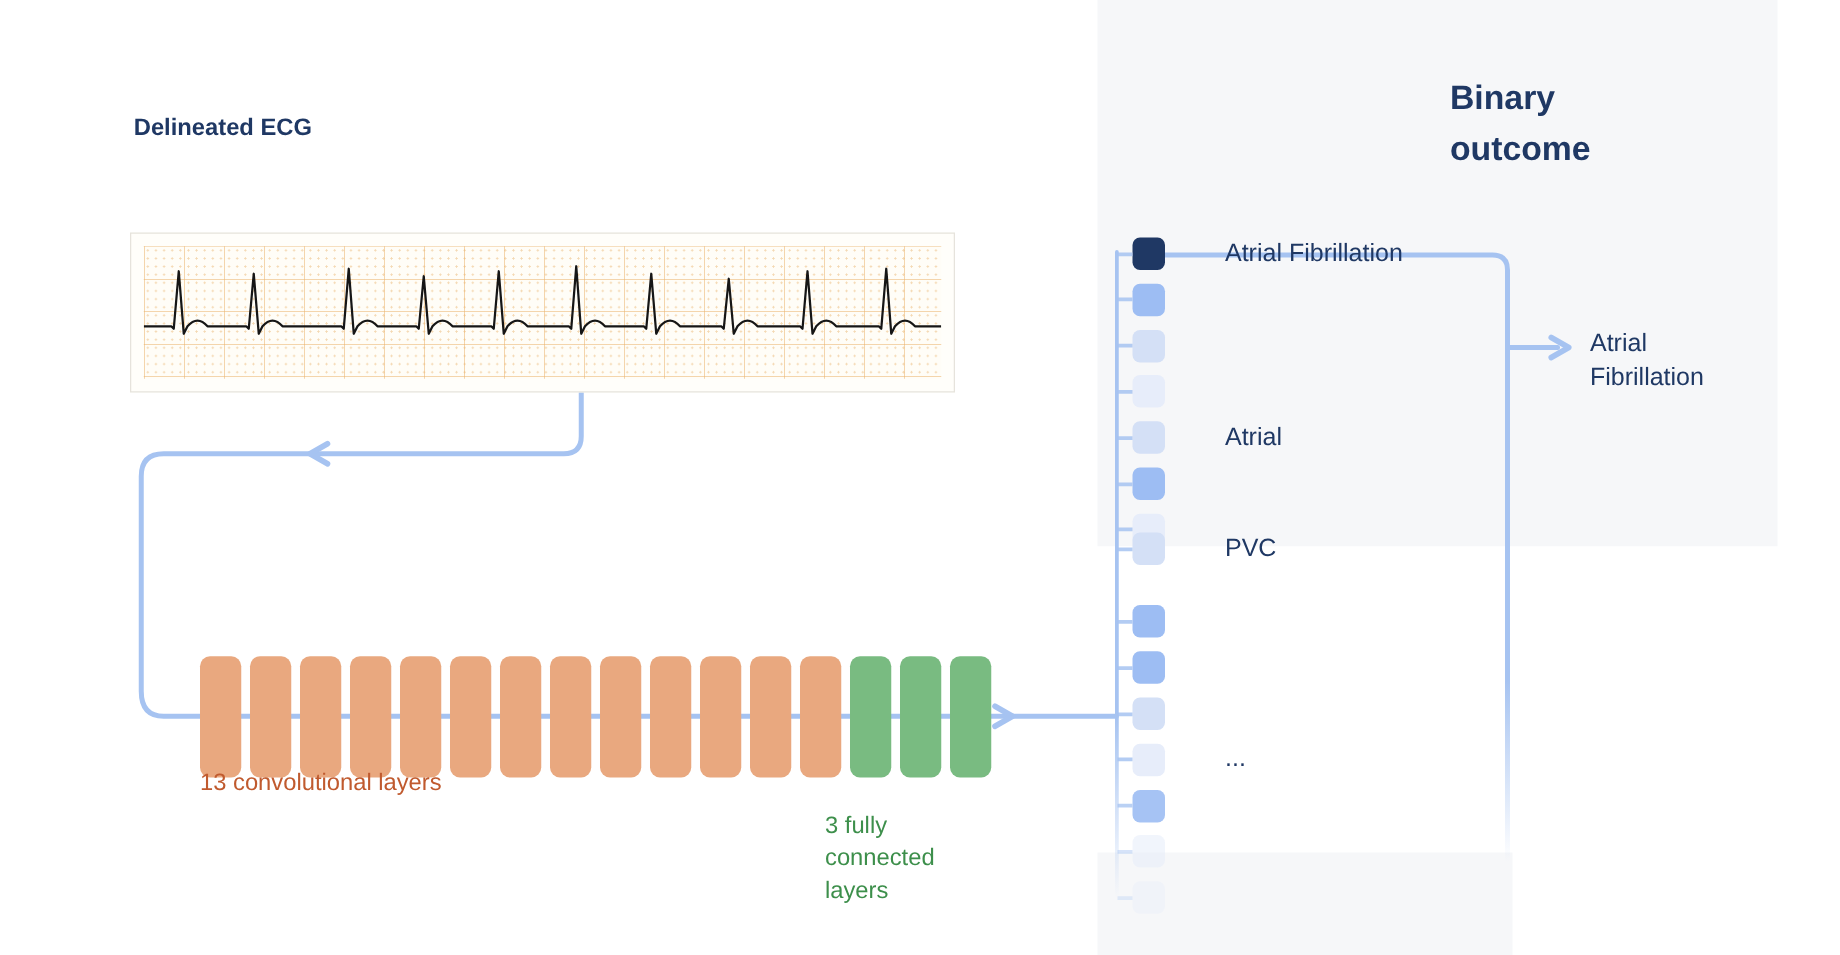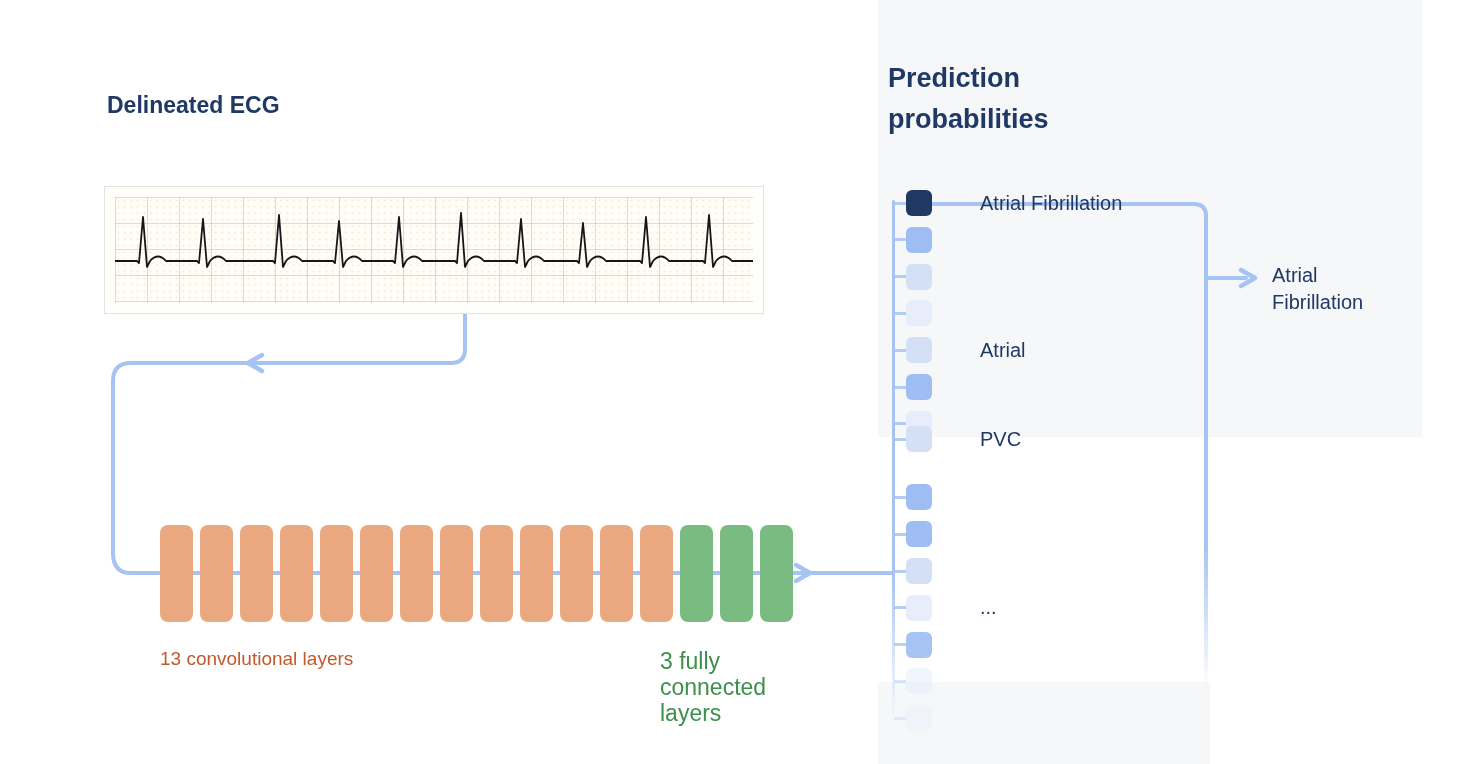--- a/index.html
+++ b/index.html
@@ -6,40 +6,40 @@
   html,body{background:#fff}
   body{font-family:"Liberation Sans",sans-serif;}
   .canvas{position:relative;width:1472px;height:764px;background:#ffffff;overflow:hidden}
   .panel{position:absolute;background:#f6f7f9;z-index:0}
   .panel-tr{left:878px;top:0;width:544px;height:437px}
   .panel-br{left:878px;top:682px;width:332px;height:82px}
   svg.connectors{position:absolute;left:0;top:0;z-index:1}
   .flow{fill:none;stroke:var(--connector);stroke-width:4;stroke-linecap:round;stroke-linejoin:round}
   .chev{fill:none;stroke:var(--connector);stroke-width:4.5;stroke-linecap:round;stroke-linejoin:round}
   .heading{position:absolute;color:var(--navy);font-weight:bold;white-space:pre-line;z-index:2}
-  .ecg-heading{left:107px;top:92px;font-size:23px}
+  .ecg-heading{left:107px;top:92px;font-size:19px}
   .cnn-heading{left:160px;top:414px;font-size:28px;line-height:38px}
   .pred-heading{left:888px;top:58px;font-size:27px;line-height:41px}
   .binary-heading{left:1160px;top:58px;font-size:27px;line-height:41px}
   .ecg-strip{position:absolute;left:104px;top:186px;width:660px;height:128px;background:#fffefa;
     border:1px solid #e6e3dc;padding:10px;z-index:2}
   .ecg-grid{width:100%;height:100%;position:relative;
     background-color:#fffdf7;
     background-image:
       repeating-linear-gradient(to right, rgba(235,180,110,.55) 0 1px, transparent 1px 32px),
       repeating-linear-gradient(to bottom, rgba(235,180,110,.55) 0 1px, transparent 1px 26px),
       radial-gradient(circle, rgba(235,180,110,.5) 0.7px, transparent 1px);
     background-size:auto,auto,6.5px 6.5px;}
   .ecg-grid svg{position:absolute;left:0;top:0;width:100%;height:100%}
   .blocks-row{position:absolute;left:160px;top:525px;display:flex;gap:7px;z-index:2}
   .block{width:33px;height:97px;border-radius:8px}
   .conv{background:var(--conv_block)}
   .fcb{background:var(--fc_block)}
-  .conv-label{position:absolute;left:160px;top:648px;font-size:19px;color:var(--conv_text);z-index:2}
-  .fc-label{position:absolute;left:660px;top:648px;font-size:23px;line-height:26px;color:var(--fc_text);
+  .conv-label{position:absolute;left:160px;top:616px;font-size:19px;color:var(--conv_text);z-index:2}
+  .fc-label{position:absolute;left:660px;top:648px;font-size:19px;line-height:26px;color:var(--fc_text);
     white-space:pre-line;z-index:2}
   .pred-line{position:absolute;left:892px;top:200px;width:3px;height:518px;border-radius:2px;z-index:1;
     background:linear-gradient(to bottom, var(--connector) 72%, rgba(166,195,241,0));}
   #pred-col{position:absolute;left:0;top:0;width:100%;height:100%;z-index:2}
   .pred-row{position:absolute;left:894px;height:26px;display:flex;align-items:center}
   .stub{width:12px;height:3px;background:var(--connector);opacity:.85}
   .sq{width:26px;height:26px;border-radius:6px;flex:0 0 auto}
   .sq-dark{background:var(--square_dark)}
   .sq-medium{background:var(--square_medium)}
   .sq-light{background:var(--square_light)}
@@ -105,22 +105,22 @@
       <span class="block fcb"></span>
       <span class="block fcb"></span>
       <span class="block fcb"></span>
     </div>
 
   <div class="conv-label">13 convolutional layers</div>
   <div class="fc-label">3 fully
 connected
 layers</div>
 
-  <h2 class="heading pred-heading">Prediction
-probabilities</h2>
+  <h2 class="heading binary-heading">Binary
+outcome</h2>
 
   <div class="pred-line"></div>
   <div id="pred-col">
       <div class="pred-row" style="top: 190px; opacity: 1;">
         <span class="stub"></span>
         <span class="sq sq-dark"></span>
         <span class="pred-label">Atrial Fibrillation</span>
       </div>
       <div class="pred-row" style="top: 226.8px; opacity: 1;">
         <span class="stub"></span>

